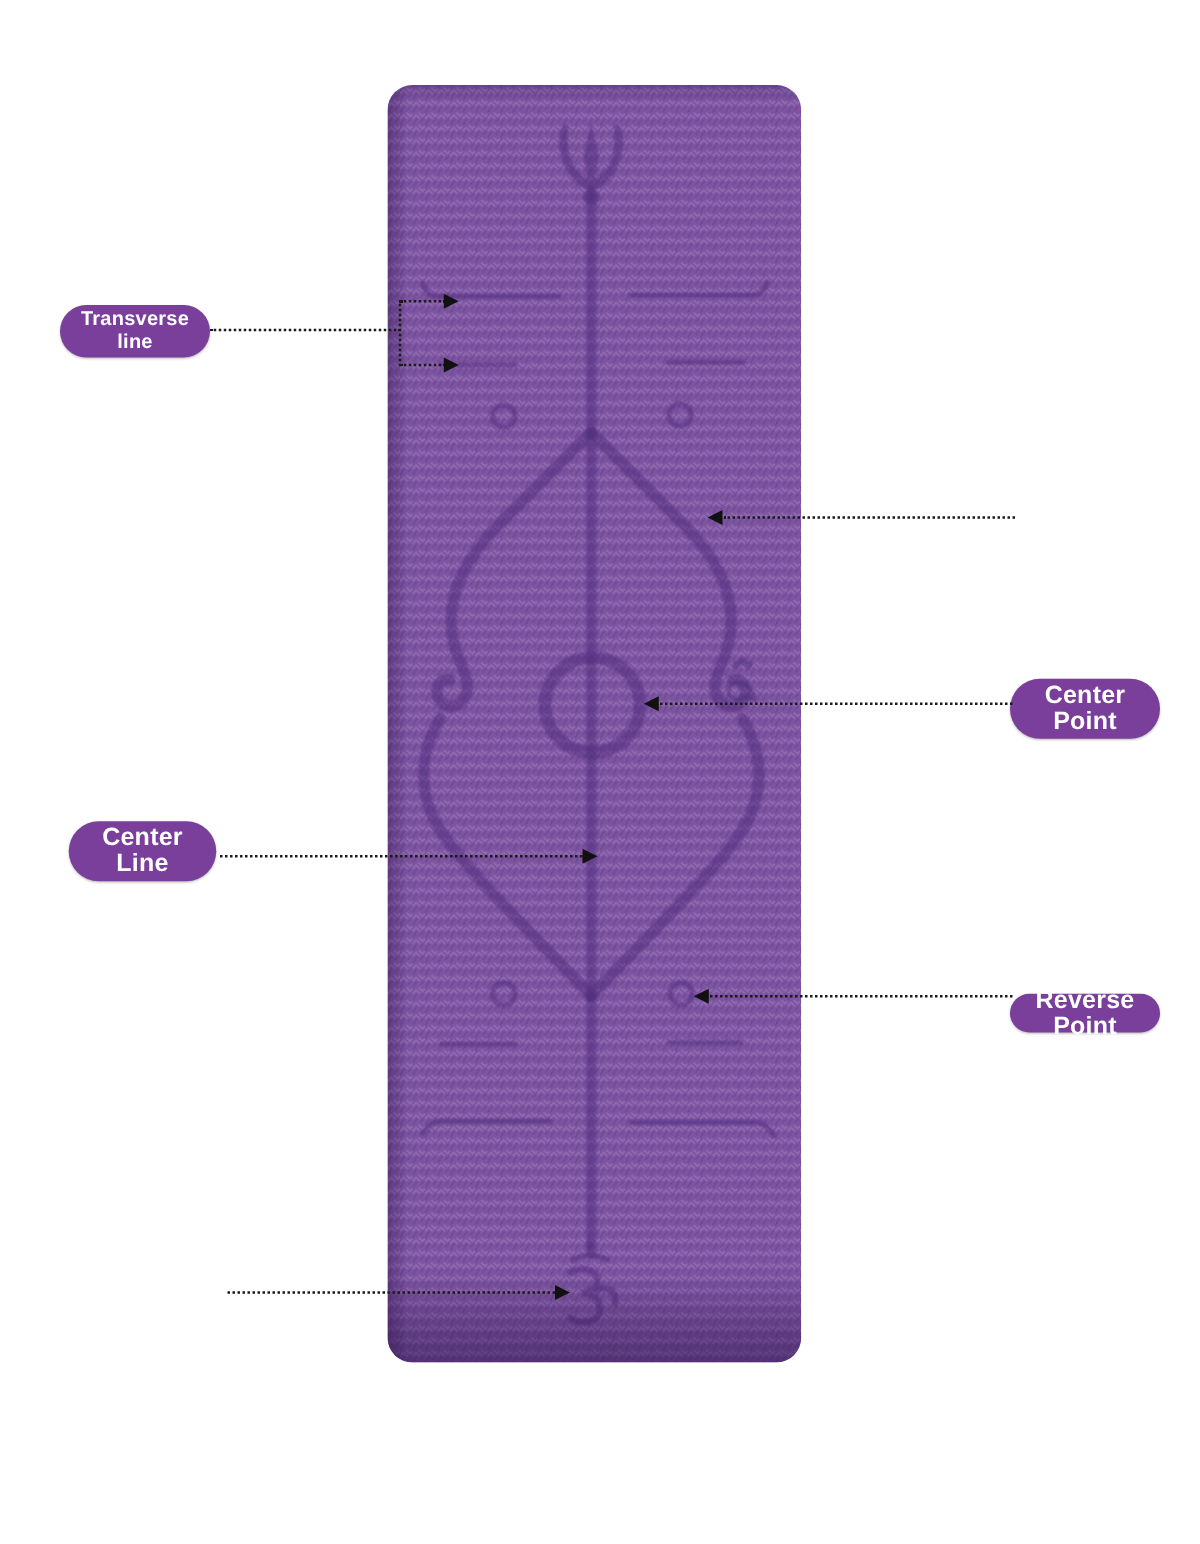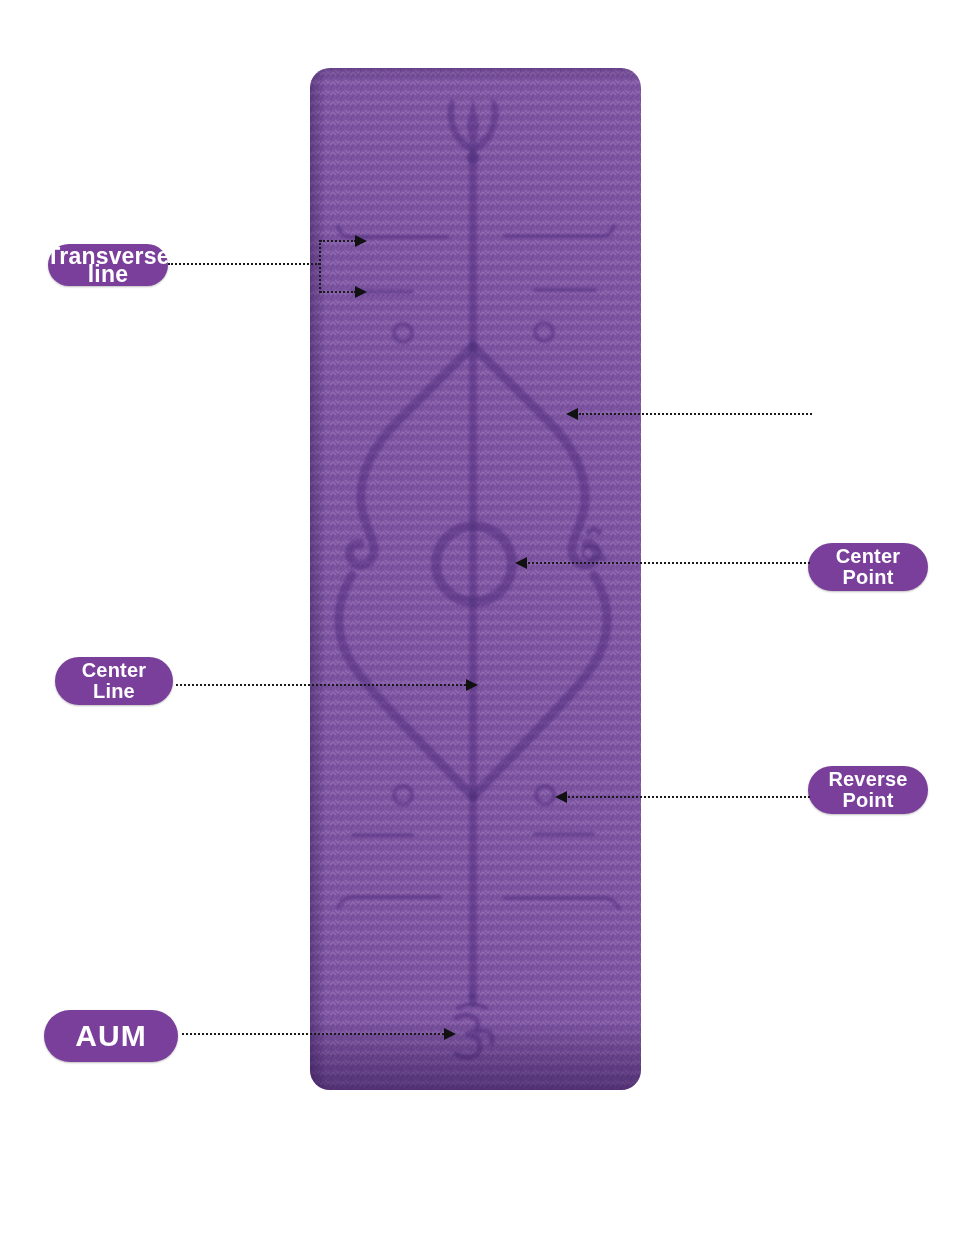--- a/index.html
+++ b/index.html
@@ -9,25 +9,25 @@
   }
   #stage{position:absolute;inset:0;width:960px;height:1235px;}
   .mat-wrap{position:absolute;left:310px;top:68px;width:331px;height:1022px;}
   .pill{
     position:absolute;background:var(--label-bg,#7a3f9b);color:var(--label-text,#fff);
     border-radius:60px;display:flex;flex-direction:column;align-items:center;justify-content:center;
     font-weight:bold;text-align:center;letter-spacing:.2px;
     box-shadow:0 1px 2px rgba(0,0,0,.25);
   }
   .pill span{display:block;}
-  .pill-transverse{left:48px;top:244px;width:120px;height:42px;font-size:23px;line-height:18px;}
+  .pill-transverse{left:48px;top:244px;width:120px;height:42px;font-size:16px;line-height:18px;}
   .pill-45{left:810px;top:392px;width:120px;height:44px;font-size:23px;line-height:24px;}
   .pill-centerpoint{left:808px;top:543px;width:120px;height:48px;font-size:20px;line-height:21px;}
   .pill-centerline{left:55px;top:657px;width:118px;height:48px;font-size:20px;line-height:21px;}
-  .pill-reversepoint{left:808px;top:766px;width:120px;height:48px;font-size:20px;line-height:21px;}
+  .pill-reversepoint{left:808px;top:795px;width:120px;height:31px;font-size:20px;line-height:21px;}
   .pill-aum{left:44px;top:1010px;width:134px;height:52px;font-size:30px;line-height:30px;letter-spacing:1px;}
   .conn-h{position:absolute;height:0;border-top:2px dotted var(--connector,#1a1a1a);}
   .conn-v{position:absolute;width:0;border-left:2px dotted var(--connector,#1a1a1a);}
   .arr-r{position:absolute;width:0;height:0;border-top:6px solid transparent;border-bottom:6px solid transparent;border-left:12px solid #111;}
   .arr-l{position:absolute;width:0;height:0;border-top:6px solid transparent;border-bottom:6px solid transparent;border-right:12px solid #111;}
 </style>
 </head>
 <body style="--label-bg: #7a3f9b; --label-text: #ffffff; --connector: #1a1a1a;">
 
 <div id="stage">
@@ -148,19 +148,16 @@
   <div class="conn-h" style="left:176px;top:684px;width:290px;"></div>
   <div class="arr-r" style="left:466px;top:679px;"></div>
 
   <div class="pill pill-reversepoint">
     <span>Reverse</span>
     <span>Point</span>
   </div>
   <div class="conn-h" style="left:568px;top:796px;width:242px;"></div>
   <div class="arr-l" style="left:555px;top:791px;"></div>
 
-  <div class="pill pill-aum">
-    <span>AUM</span>
-  </div>
   <div class="conn-h" style="left:182px;top:1033px;width:262px;"></div>
   <div class="arr-r" style="left:444px;top:1028px;"></div>
 
 </div>
 
 </body></html>

